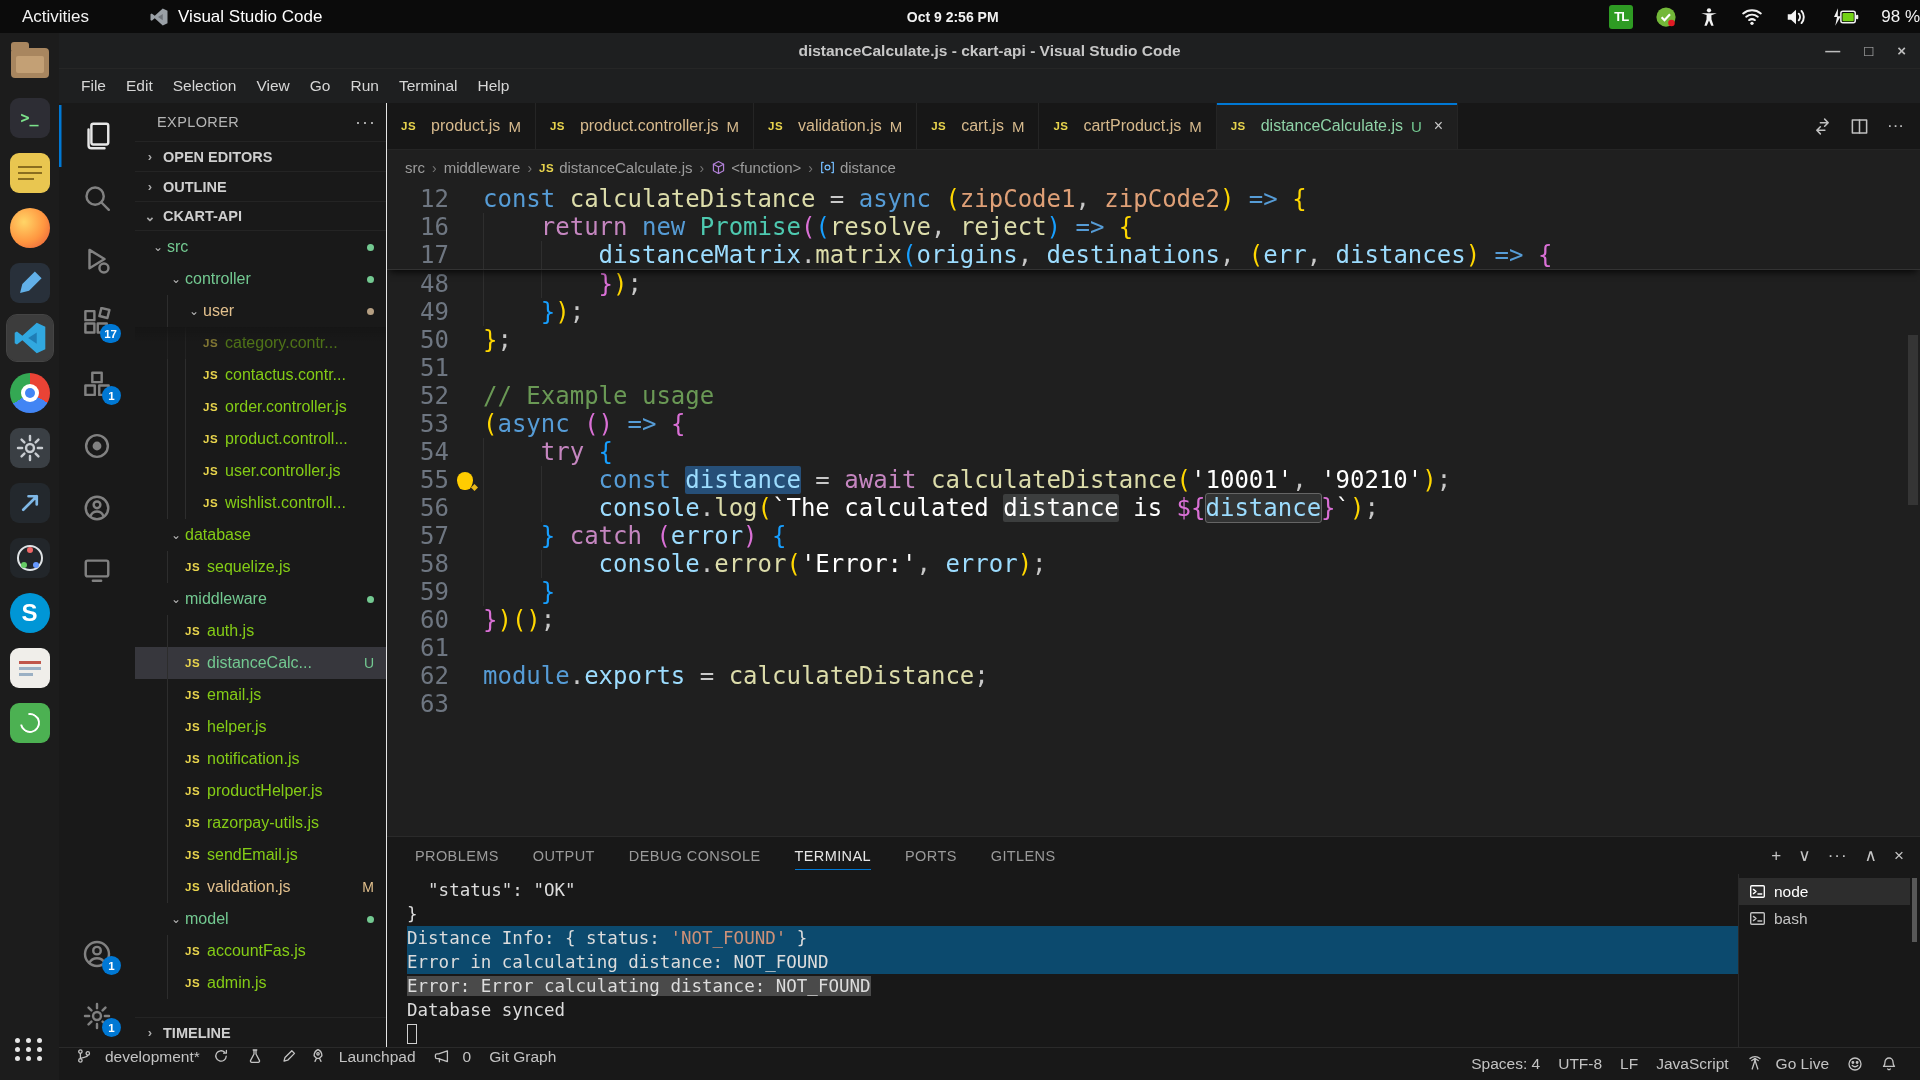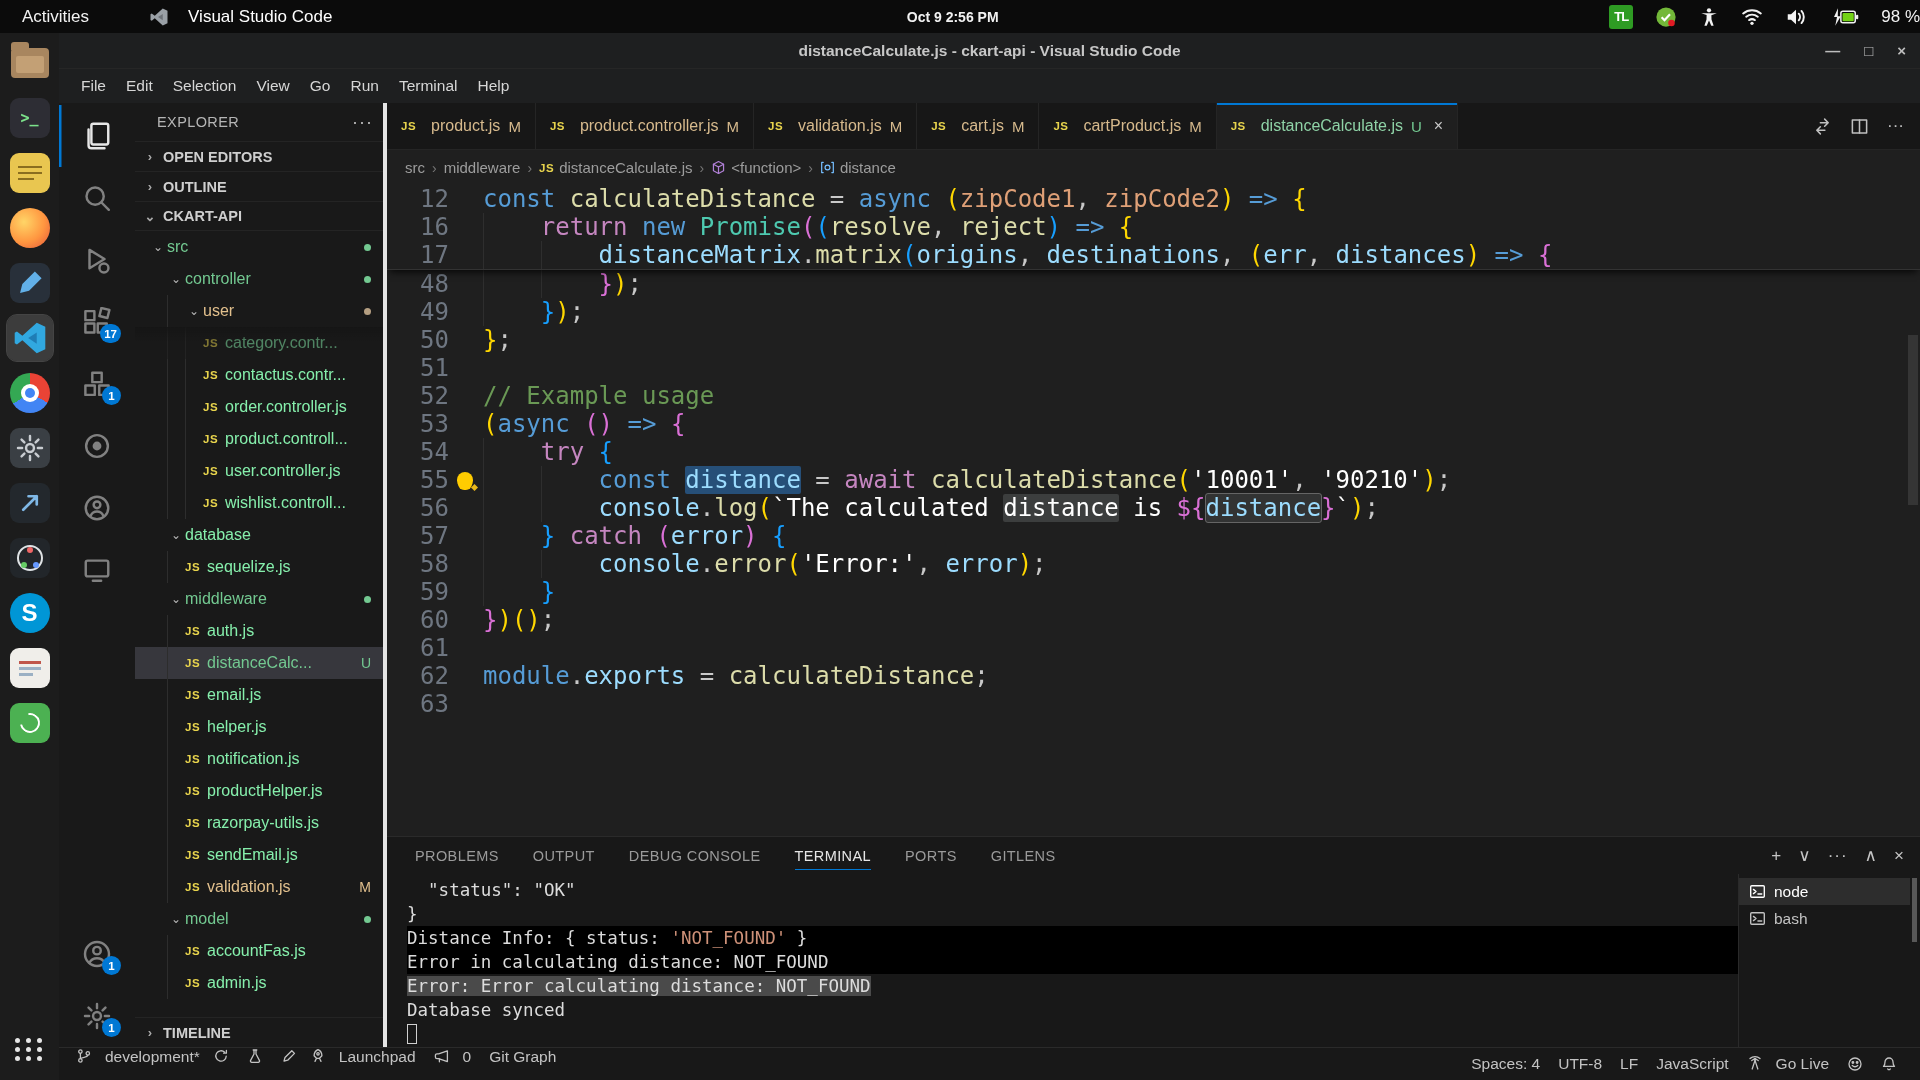--- a/index.html
+++ b/index.html
@@ -2,21 +2,21 @@
 <html><head>
 <meta charset="utf-8">
 <style>
   *{margin:0;padding:0;box-sizing:border-box}
   html,body{width:1920px;height:1080px;overflow:hidden;background:#000;font-family:"Liberation Sans",sans-serif;-webkit-font-smoothing:antialiased}
   .sv{display:inline-block;vertical-align:middle}
   svg{display:block}
   
   #topbar{height:33px;background:#0b0b0b;color:#f2f2f2;display:flex;align-items:center;font-size:17px;position:relative}
   #tb-activities{padding:0 22px;height:100%;display:flex;align-items:center}
-  #tb-app{display:flex;align-items:center;gap:19px;margin-left:38px;color:#fff}
+  #tb-app{display:flex;align-items:center;gap:9px;margin-left:38px;color:#fff}
   #tb-clock{position:absolute;left:50%;top:0;transform:translateX(-58%);height:100%;display:flex;align-items:center;font-weight:700;font-size:14px}
   #tb-right{margin-left:auto;display:flex;align-items:center;gap:22px;}
   .tl-badge{width:24px;height:24px;background:#2e9b23;color:#fff;font-weight:700;font-size:13px;display:flex;align-items:center;justify-content:center;border-radius:3px;letter-spacing:-1px}
   
   #shell{display:flex;height:1047px}
   
   #dock{width:59px;background:#1c1c1c;display:flex;flex-direction:column;align-items:center;padding-top:7px;gap:9px}
   .dock-item{width:46px;height:46px;border-radius:10px;display:flex;align-items:center;justify-content:center;position:relative}
   .dock-item.active{background:#ffffff24;outline:1px solid #ffffff2e}
   .tile{width:40px;height:40px;border-radius:9px;display:flex;align-items:center;justify-content:center;font-weight:700}
@@ -31,34 +31,34 @@
   #menubar{height:34px;background:#1e1f20;display:flex;align-items:center;padding-left:12px;color:#d6d6d6;font-size:15.5px}
   .menu-item{padding:4px 10px;border-radius:5px}
   #winbody{flex:1;display:flex;min-height:0}
   
   #activitybar{width:76px;background:#191919;display:flex;flex-direction:column;align-items:center;padding-top:2px}
   .ab-item{width:76px;height:62px;display:flex;align-items:center;justify-content:center;color:#818181;position:relative}
   .ab-item.active{color:#e7e7e7;box-shadow:inset 2.5px 0 0 #0078d4}
   .ab-badge{position:absolute;right:14px;bottom:10px;background:#0078d4;color:#fff;font-size:11.5px;min-width:19px;height:19px;border-radius:10px;display:flex;align-items:center;justify-content:center;padding:0 4px;font-weight:700}
   #ab-bottom{margin-top:auto}
   
-  #sidebar{width:252px;background:#191919;border-right:4px solid #e5e5e5;display:flex;flex-direction:column;font-size:16px;color:#c7c7c7;min-height:0}
+  #sidebar{width:252px;background:#191919;border-right:1px solid #e5e5e5;display:flex;flex-direction:column;font-size:16px;color:#c7c7c7;min-height:0}
   #sb-head{height:38px;display:flex;align-items:center;padding:0 10px 0 22px;color:#b5b5b5;font-size:14.5px;letter-spacing:.4px}
   #sb-head .more{margin-left:auto;color:#bdbdbd;font-size:18px;letter-spacing:1px}
   .sb-section{height:30px;display:flex;align-items:center;gap:4px;padding-left:6px;font-weight:700;font-size:14.5px;color:#cfcfcf;border-top:1px solid #242424}
   .sb-section .chev{width:18px;text-align:center;color:#aaa;font-size:13px}
   #tree{flex:1;overflow:hidden;display:flex;flex-direction:column}
   .trow{height:32px;display:flex;align-items:center;padding-left:14px;white-space:nowrap;position:relative}
   .trow.selected{background:#37373d}
   .tind{display:inline-block;width:18px;flex:none;height:100%}
   .tind.g{box-shadow:inset 1px 0 #2d2d2d}
   .chevron{width:18px;flex:none;color:#b5b5b5;font-size:12px;text-align:center}
   .jsbadge{flex:none;color:#e8d44d;font-weight:700;font-size:11.5px;width:22px;letter-spacing:.5px}
   .tlabel{overflow:hidden;text-overflow:ellipsis}
-  .c-green{color:#73c991}.c-tan{color:#e2c08d}.c-def{color:#86efac}
+  .c-green{color:#73c991}.c-tan{color:#e2c08d}.c-def{color:#84cc16}
   .tright{margin-left:auto;padding-right:12px;display:flex;align-items:center;gap:6px}
   .gitdot{width:7px;height:7px;border-radius:50%}
   .gbadge{font-size:14px}
   .partial{opacity:.5}
   .partial::after{content:"";position:absolute;left:0;right:0;top:0;height:14px;background:linear-gradient(#111c,#1110)}
   #timeline{margin-top:auto}
   
   #editorcol{flex:1;display:flex;flex-direction:column;min-width:0;background:#1f1f1f}
   #tabbar{height:47px;background:#171717;display:flex;align-items:stretch;border-bottom:1px solid #252525}
   .tab{display:flex;align-items:center;gap:8px;padding:0 14px;background:#171717;border-right:1px solid #252525;font-size:16px;color:#d7ba8d;position:relative}
@@ -93,21 +93,21 @@
   #panel{height:211px;border-top:1px solid #2a2a2a;background:#181818;display:flex;flex-direction:column}
   #panel-head{height:37px;display:flex;align-items:center;padding:0 16px 0 28px}
   .ptab{font-size:14.5px;letter-spacing:.4px;color:#9a9a9a;margin-right:34px;height:100%;display:flex;align-items:center;position:relative}
   .ptab.active{color:#e6e6e6}
   .ptab.active::after{content:"";position:absolute;left:0;right:0;bottom:4px;height:1.5px;background:#0078d4}
   #panel-actions{margin-left:auto;display:flex;align-items:center;gap:17px;color:#c5c5c5;font-size:17px}
   #panel-body{flex:1;display:flex;min-height:0}
   #term{flex:1;padding:4px 0 0 20px;font-family:"DejaVu Sans Mono","Liberation Mono",monospace;font-size:17.5px;line-height:24px;color:#dcdcdc;overflow:hidden}
   .trm{white-space:pre;min-height:24px}
   .trm .o{color:#ce9178}
-  .sel-full{background:#000000}
+  .sel-full{background:#0c4a6e}
   .sel-text span{background:#4a4a4a}
   .cursor{display:inline-block;width:10px;height:20px;border:1px solid #d0d0d0;vertical-align:-4px}
   #term-side{width:172px;border-left:1px solid #2a2a2a;padding-top:4px;font-size:15.5px;color:#c2c2c2}
   .sess{height:27px;display:flex;align-items:center;gap:8px;padding-left:10px}
   .sess.active{background:#ffffff18;color:#fff}
   #panel-scroll{width:10px;background:#181818;position:relative}
   #panel-scroll .thumb{position:absolute;top:4px;height:64px;left:2px;width:5px;background:#585858}
   
   #statusbar{height:33px;background:#181818;border-top:1px solid #2a2a2a;display:flex;align-items:center;color:#c3c3c3;font-size:15.5px;padding:0 14px 0 8px}
   .sb-item{display:flex;align-items:flex-start;gap:13px;padding:0 9px;height:100%}

